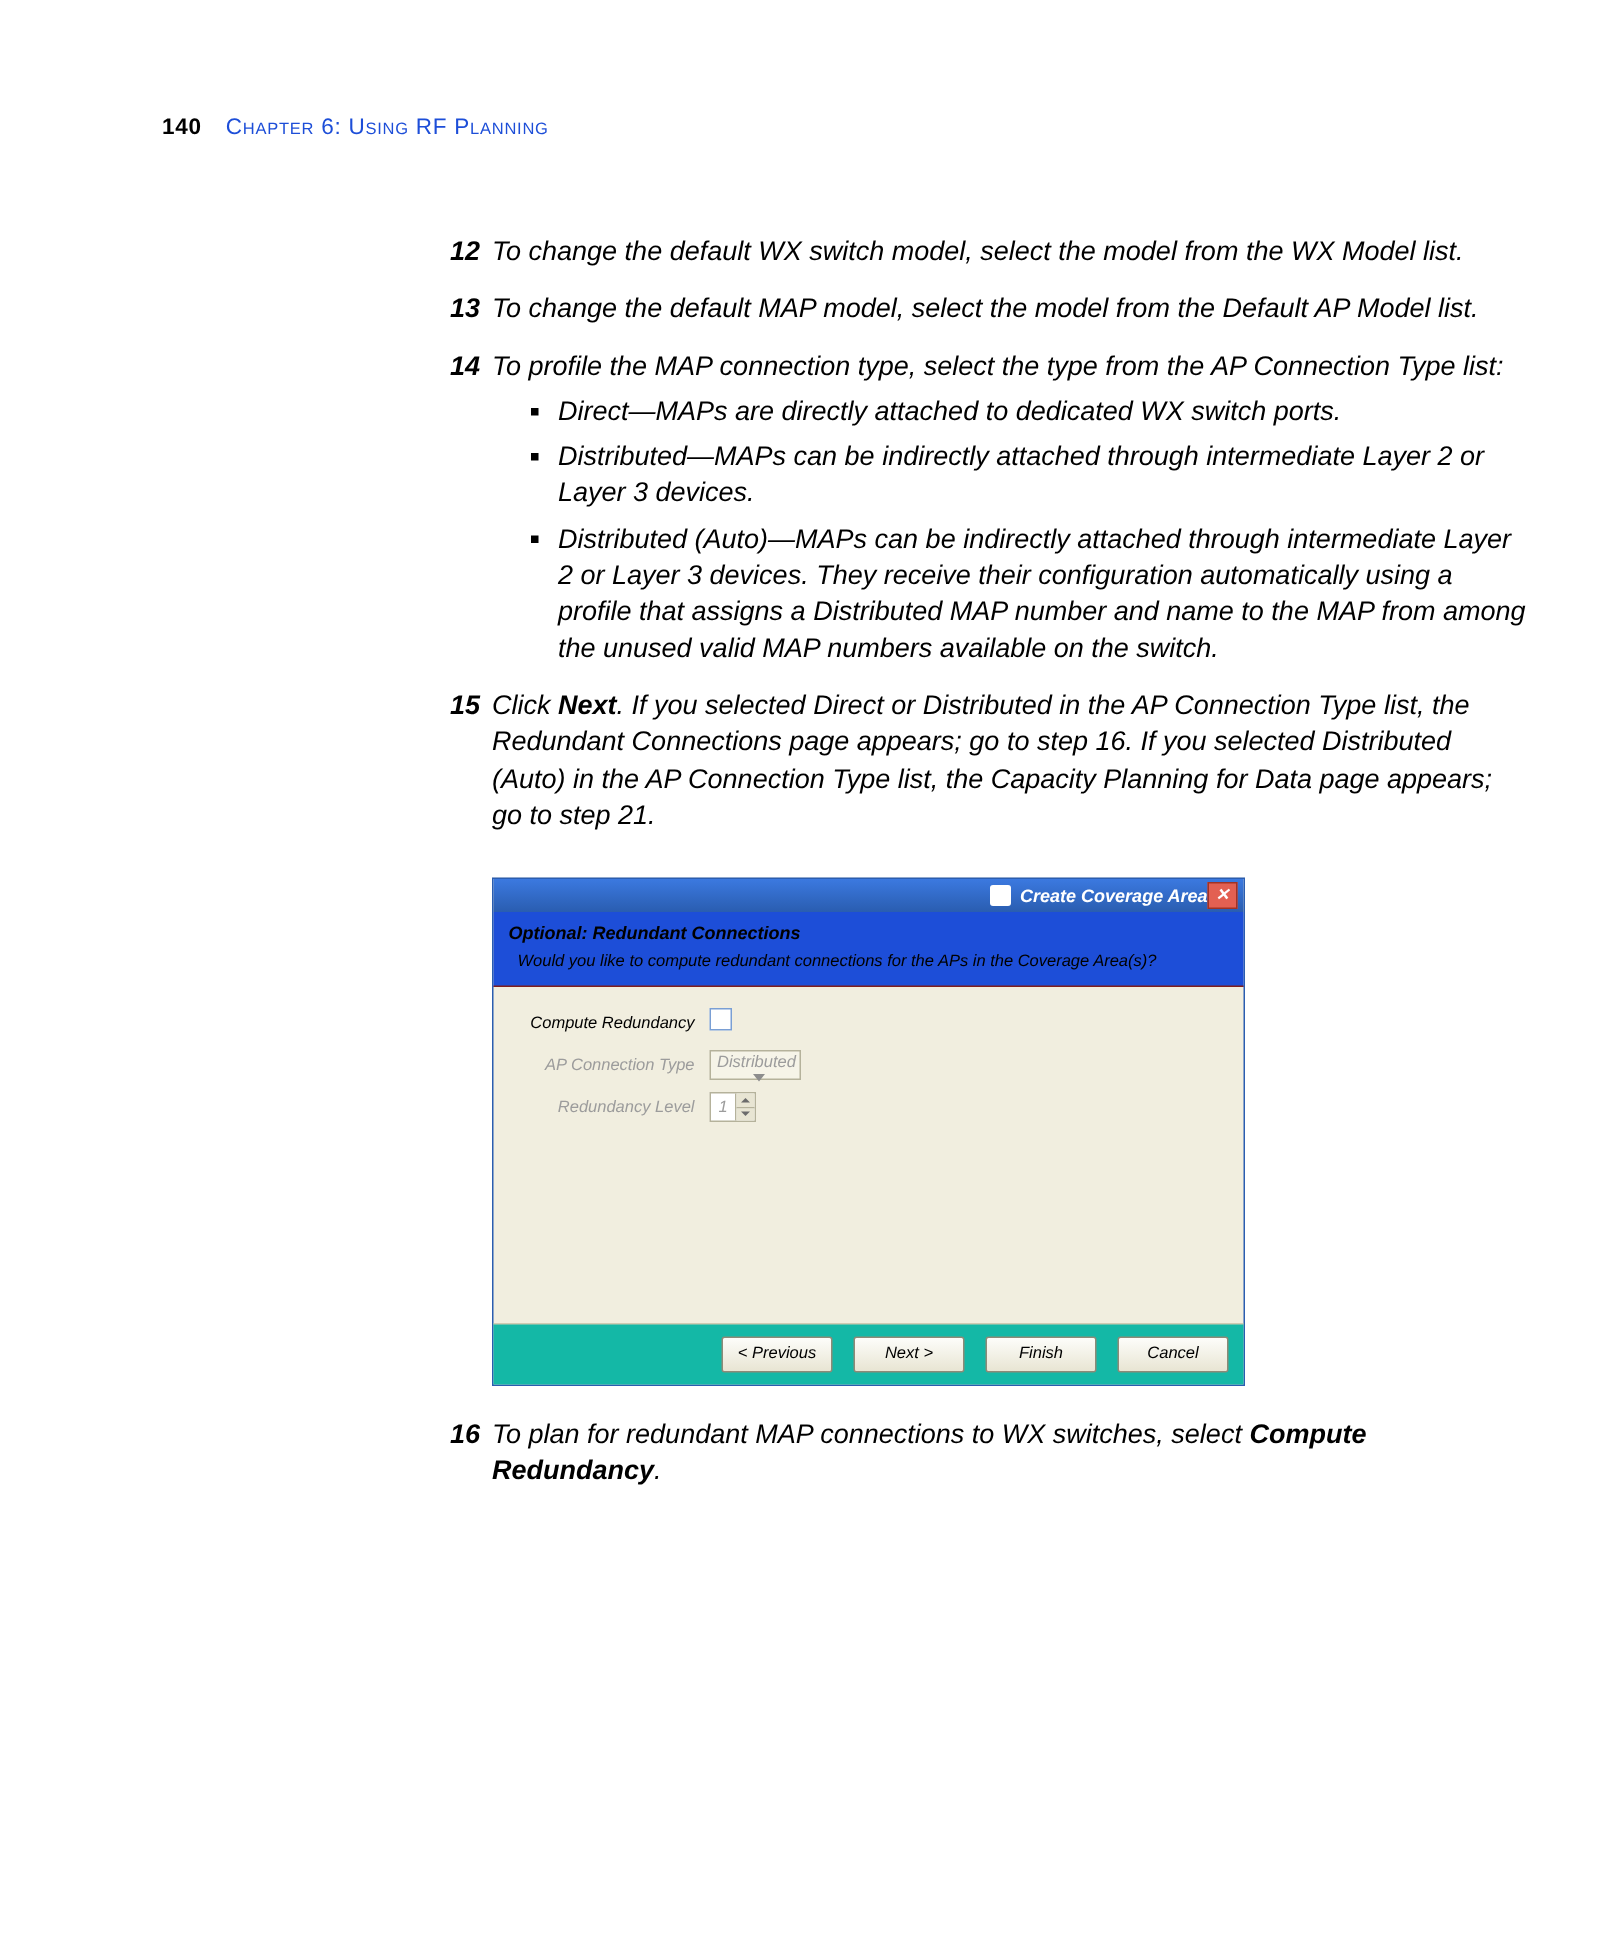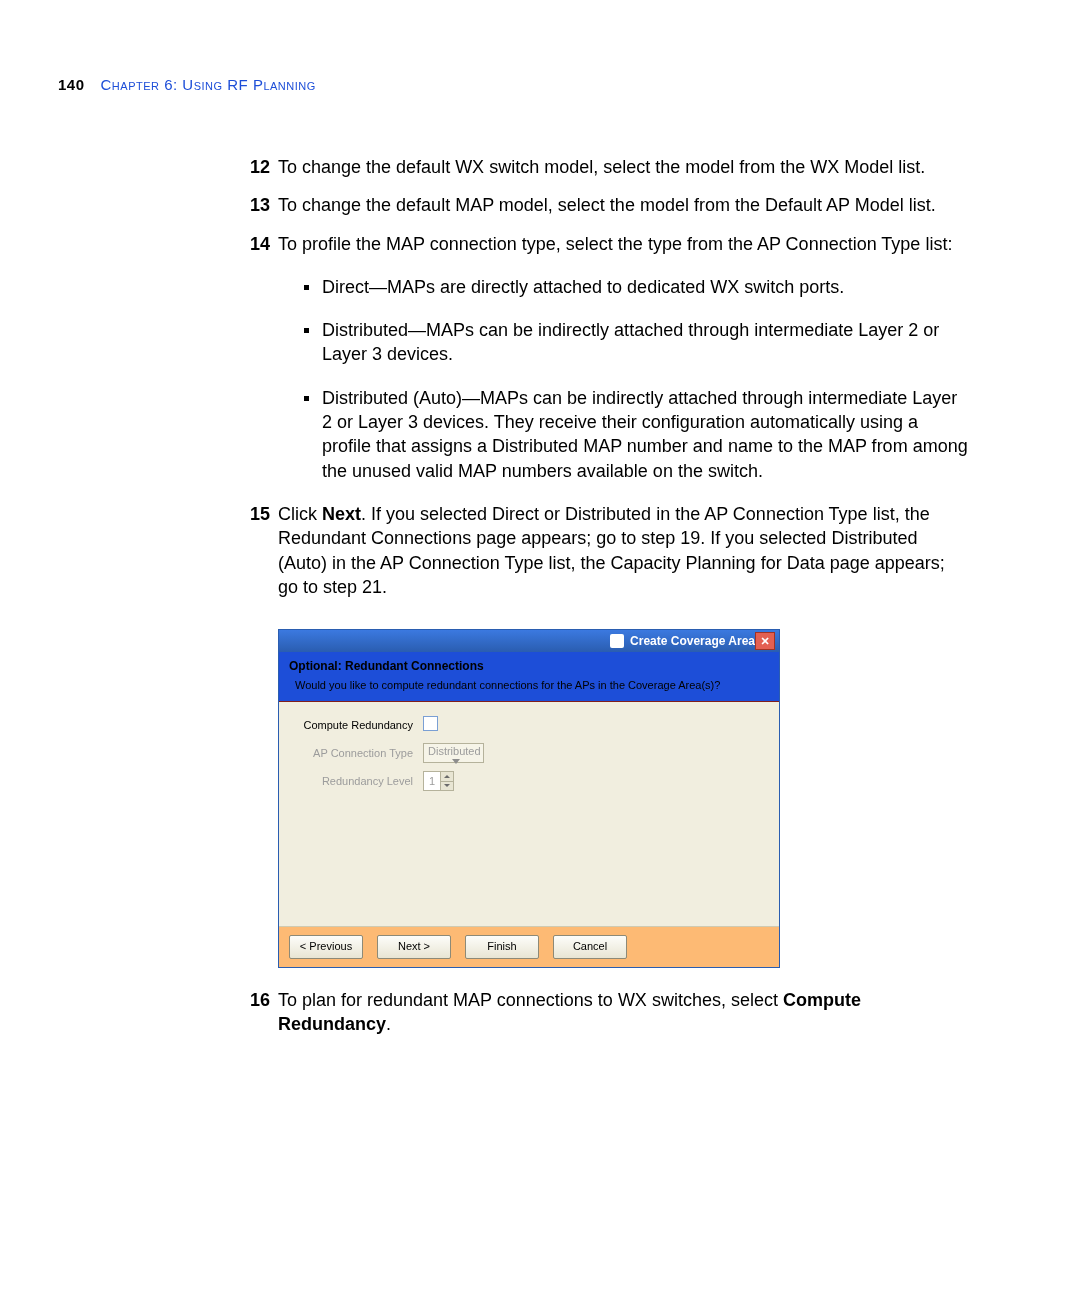--- a/index.html
+++ b/index.html
@@ -8,21 +8,21 @@
     background: #ffffff;
     width: 1080px;
     font-family: "Helvetica Neue", Arial, sans-serif;
     color: #000;
   }
   .page {
     position: relative;
     width: 956px;
     height: 1296px;
     box-sizing: border-box;
-    padding: 76px 90px 60px 58px;
+    padding: 76px 90px 60px 108px;
   }
   .header-line {
     display: flex;
     align-items: baseline;
     gap: 16px;
     font-size: 15px;
     letter-spacing: 0.5px;
   }
   .page-number {
     font-weight: 700;
@@ -43,39 +43,40 @@
     margin: 0;
     padding: 0;
     counter-reset: none;
   }
   ol.steps > li {
     position: relative;
     margin: 0 0 14px 0;
     padding-left: 30px;
     font-size: 18px;
     line-height: 1.35;
+    font-style: italic;
   }
   ol.steps > li .num {
     position: absolute;
     left: -8px;
     top: 0;
     width: 30px;
     text-align: right;
     font-weight: 700;
   }
   ol.steps > li .body { display: block; }
   ul.sub {
     list-style: none;
     margin: 6px 0 4px 22px;
     padding: 0;
   }
   ul.sub > li {
     position: relative;
     padding-left: 22px;
-    margin: 19px 0;
+    margin: 6px 0;
     font-size: 18px;
     line-height: 1.35;
   }
   ul.sub > li::before {
     content: "";
     position: absolute;
     left: 4px;
     top: 10px;
     width: 5px;
     height: 5px;
@@ -221,23 +222,24 @@
   .sp-up, .sp-down {
     width: 0; height: 0;
     border-left: 3px solid transparent;
     border-right: 3px solid transparent;
   }
   .sp-up { border-bottom: 3px solid #6b6b6b; }
   .sp-down { border-top: 3px solid #6b6b6b; }
 
   .dlg-footer {
     border-top: 1px solid #cfcab2;
-    background: #fdba74;
+    background: #14b8a6;
     padding: 8px 10px;
     display: flex;
+    justify-content: flex-end;
     gap: 14px;
   }
   .win-btn {
     min-width: 72px;
     height: 22px;
     border: 1px solid #8d8a77;
     background: linear-gradient(to bottom, #fdfdfa 0%, #e8e5d3 100%);
     font-size: 11px;
     text-align: center;
     line-height: 20px;
@@ -274,21 +276,21 @@
         <ul class="sub">
           <li>Direct—MAPs are directly attached to dedicated WX switch ports.</li>
           <li>Distributed—MAPs can be indirectly attached through intermediate Layer 2 or Layer 3 devices.</li>
           <li>Distributed (Auto)—MAPs can be indirectly attached through intermediate Layer 2 or Layer 3 devices. They receive their configuration automatically using a profile that assigns a Distributed MAP number and name to the MAP from among the unused valid MAP numbers available on the switch.</li>
         </ul>
       </li>
 
       <li>
         <span class="num">15</span>
         <span class="body">
-          <span>Click </span><strong>Next</strong><span>. If you selected Direct or Distributed in the AP Connection Type list, the Redundant Connections page appears; go to step 19. If you selected Distributed (Auto) in the AP Connection Type list, the Capacity Planning for Data page appears; go to step 21.</span>
+          <span>Click </span><strong>Next</strong><span>. If you selected Direct or Distributed in the AP Connection Type list, the Redundant Connections page appears; go to step 16. If you selected Distributed (Auto) in the AP Connection Type list, the Capacity Planning for Data page appears; go to step 21.</span>
         </span>
       </li>
 
       <li style="padding-left:30px; margin:0;">
         <div class="dialog-wrap">
           <div class="dialog">
             <div class="titlebar">
               <span class="tleft">
                 <span class="appicon"></span>
                 <span>Create Coverage Area</span>

